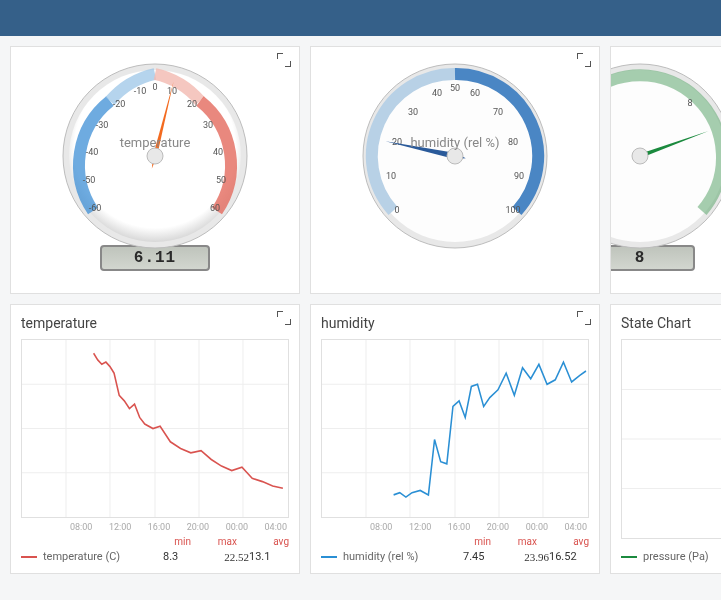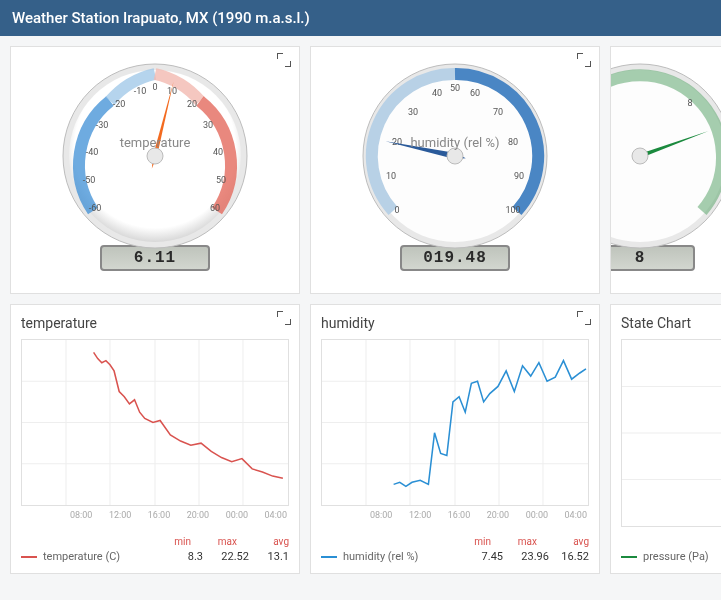--- a/index.html
+++ b/index.html
@@ -16,37 +16,36 @@
   .expand::after { bottom: 0; right: 0; border-left: none; border-top: none; }
   .gauge-wrap { position: relative; width: 210px; height: 190px; margin-top: 4px; }
   .gauge-svg { width: 100%; height: 100%; }
   .gauge-label { position: absolute; top: 74px; width: 100%; text-align: center; font-size: 13px; color: #888; }
   .lcd { margin-top: -6px; background: linear-gradient(#bfc4bc,#d2d6cf); border: 2px solid #888; border-radius: 4px; width: 110px; height: 26px; display: flex; align-items: center; justify-content: center; font-family: 'Courier New', monospace; font-size: 16px; letter-spacing: 1px; color: #2a2a2a; font-weight: bold; }
   .chart-card { height: 270px; display: flex; flex-direction: column; }
   .chart-title { font-size: 14px; color: #444; margin-bottom: 8px; }
   .chart-area { position: relative; flex: 1; border: 1px solid #e0e0e0; }
   .chart-svg { width: 100%; height: 100%; display: block; }
   .x-ticks { display: flex; justify-content: space-between; font-size: 9px; color: #aaa; margin: 4px 2px 0 2px; padding-left: 47px; }
-  .stats-head { font-size: 10px; margin-top: 16px; display: flex; }
+  .stats-head { font-size: 10px; margin-top: 4px; display: flex; }
   .stats-head .spacer { flex: 1; }
   .stats-head span.min { color: #d9534f; width: 40px; text-align: right; }
   .stats-head span.max { color: #d9534f; width: 46px; text-align: right; }
   .stats-head span.avg { color: #d9534f; width: 52px; text-align: right; }
   .stats-row { font-size: 11px; display: flex; align-items: center; margin-top: 3px; color: #333; }
   .legend-swatch { width: 16px; height: 2px; margin-right: 6px; }
   .stats-row .lbl { flex: 1; color: #666; }
-  .stats-row .v { width: 40px; text-align: right; }
-  .stats-row .v2 { width: 46px; text-align: right; }
+  .stats-row .v { width: 40px; }
+  .stats-row .v2 { width: 46px; text-align: right; font-family: Liberation Serif, serif; }
   .gauge-card.cut, .chart-card.cut { overflow: hidden; }
 </style>
 </head>
 <body>
 
 <div class="header">
-  <div class="header-title">Weather Station Irapuato, MX (1990 m.a.s.l.)</div>
 </div>
 
 <div class="grid">
 
   <div class="card gauge-card">
     <div class="expand"></div>
     <div class="gauge-wrap">
       <svg class="gauge-svg" viewBox="0 0 200 190">
         <defs>
           <radialGradient id="bez1" cx="50%" cy="45%" r="55%">
@@ -110,21 +109,20 @@
             <text x="158" y="152">100</text>
         </g>
 
         <g transform="rotate(-78 100 95)">
           <polygon points="97,95 100,24 103,95 100,106" fill="#2a5a9a"></polygon>
         </g>
         <circle cx="100" cy="95" r="8" fill="#e8e8e8" stroke="#bbb"></circle>
       </svg>
       <div class="gauge-label">humidity (rel %)</div>
     </div>
-    <div class="lcd">019.48</div>
   </div>
 
   <div class="card gauge-card cut">
     <div class="gauge-wrap" style="margin-left:-80px">
       <svg class="gauge-svg" viewBox="0 0 200 190">
         <circle cx="100" cy="95" r="92" fill="#e8e8e8" stroke="#bdbdbd"></circle>
         <circle cx="100" cy="95" r="86" fill="#fdfdfd"></circle>
         <path d="M 38 150 A 82 82 0 1 1 162 150" fill="none" stroke="#6aad7a" stroke-width="12" opacity="0.6"></path>
         <g font-size="9" fill="#555" text-anchor="middle">
           <text x="44" y="140">74000</text>

